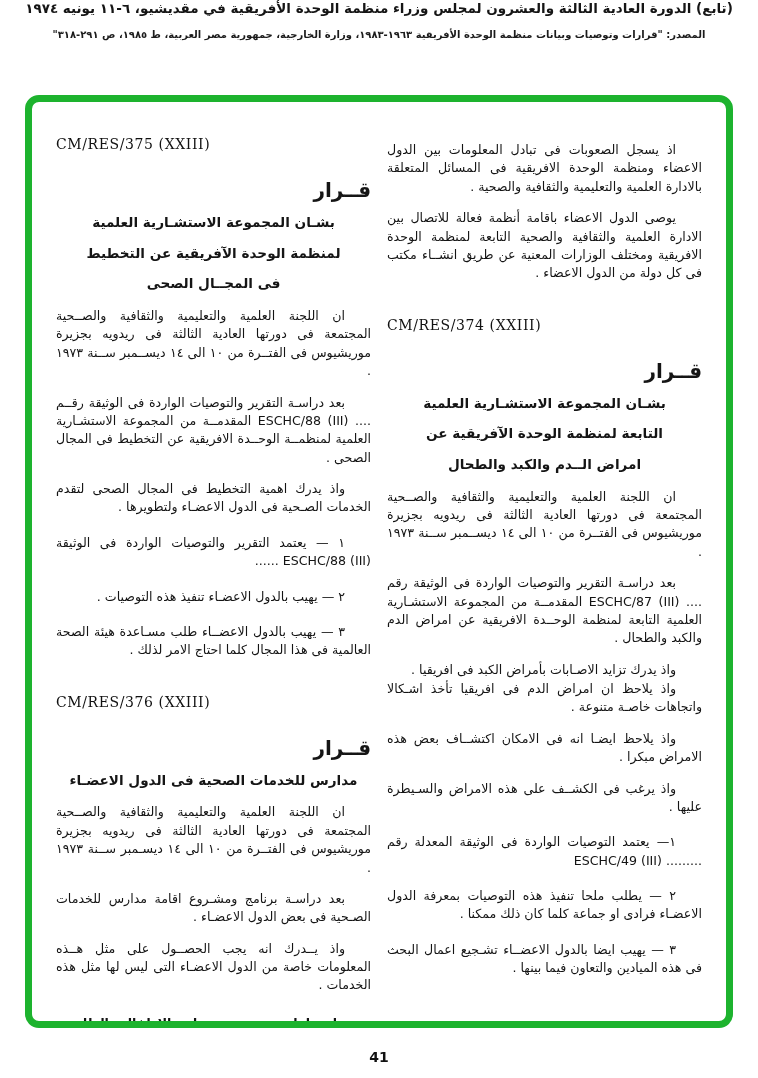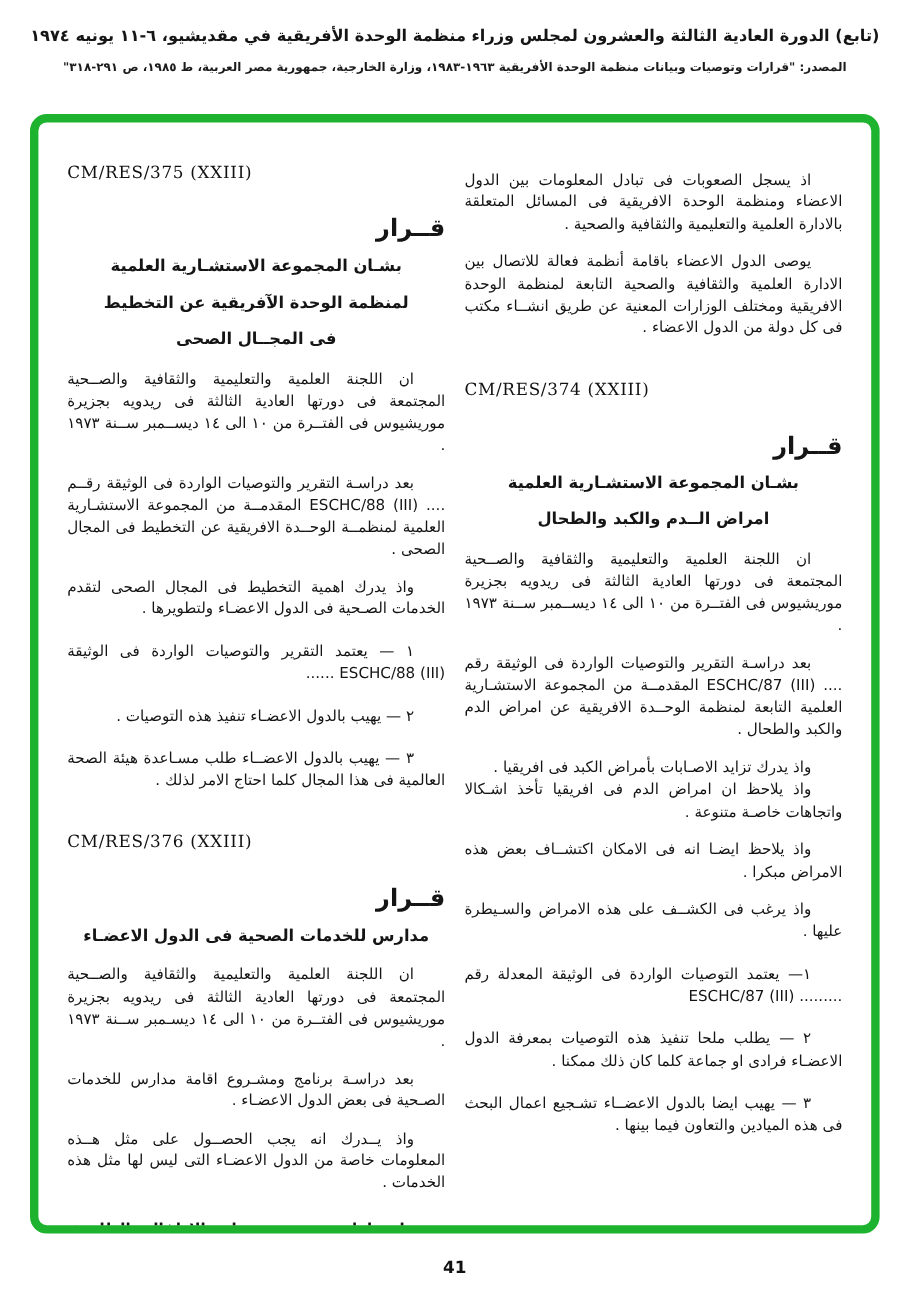--- a/index.html
+++ b/index.html
@@ -4,21 +4,21 @@
 <style>
   * { margin:0; padding:0; box-sizing:border-box; }
   html,body { width:758px; height:1078px; }
   body {
     background:#ffffff;
     font-family:"DejaVu Sans", sans-serif;
     color:#151515;
     position:relative;
     overflow:hidden;
   }
-  .header { direction:rtl; text-align:center; padding-top:22px; }
+  .header { direction:rtl; text-align:center; }
   .header-title {
     font-size:13.5px; font-weight:bold; white-space:nowrap; letter-spacing:0px;
   }
   .header-source {
     font-size:10px; font-weight:bold; margin-top:13px; white-space:nowrap; color:#1b1b1b;
   }
   .frame {
     position:absolute; left:25px; top:95px;
     width:708px; height:933px;
     border:7px solid #1db32e;
@@ -84,27 +84,28 @@
         <div class="para">بعد دراسـة برنامج ومشـروع اقامة مدارس للخدمات الصـحية فى بعض الدول الاعضـاء .</div>
         <div class="para">واذ يــدرك انه يجب الحصــول على مثل هــذه المعلومات خاصة من الدول الاعضـاء التى ليس لها مثل هذه الخدمات .</div>
         <div class="para bold-para">واهتماما منه بصحة ومصلحة الاطفال والطلبة :</div>
       </div>
     <div class="col">
         <div class="para">اذ يسجل الصعوبات فى تبادل المعلومات بين الدول الاعضاء ومنظمة الوحدة الافريقية فى المسائل المتعلقة بالادارة العلمية والتعليمية والثقافية والصحية .</div>
         <div class="para">يوصى الدول الاعضاء باقامة أنظمة فعالة للاتصال بين الادارة العلمية والثقافية والصحية التابعة لمنظمة الوحدة الافريقية ومختلف الوزارات المعنية عن طريق انشــاء مكتب فى كل دولة من الدول الاعضاء .</div>
         <div class="res-id" dir="ltr">CM/RES/374 (XXIII)</div>
         <div class="title-main">قــرار</div>
         <div class="title">بشـان المجموعة الاستشـارية العلمية</div>
+        <div class="title">التابعة لمنظمة الوحدة الآفريقية عن</div>
         <div class="title">امراض الــدم والكبد والطحال</div>
         <div class="para">ان اللجنة العلمية والتعليمية والثقافية والصــحية المجتمعة فى دورتها العادية الثالثة فى ريدويه بجزيرة موريشيوس فى الفتــرة من ١٠ الى ١٤ ديســمبر ســنة ١٩٧٣ .</div>
         <div class="para">بعد دراسـة التقرير والتوصيات الواردة فى الوثيقة رقم .... ESCHC/87 (III) المقدمــة من المجموعة الاستشـارية العلمية التابعة لمنظمة الوحــدة الافريقية عن امراض الدم والكبد والطحال .</div>
         <div class="para">واذ يدرك تزايد الاصـابات بأمراض الكبد فى افريقيا .</div>
         <div class="para tight">واذ يلاحظ ان امراض الدم فى افريقيا تأخذ اشـكالا واتجاهات خاصـة متنوعة .</div>
         <div class="para">واذ يلاحظ ايضـا انه فى الامكان اكتشــاف بعض هذه الامراض مبكرا .</div>
         <div class="para">واذ يرغب فى الكشــف على هذه الامراض والسـيطرة عليها .</div>
-        <div class="para numbered">١— يعتمد التوصيات الواردة فى الوثيقة المعدلة رقم ......... ESCHC/87 (III)</div>
+        <div class="para numbered">١— يعتمد التوصيات الواردة فى الوثيقة المعدلة رقم ......... ESCHC/49 (III)</div>
         <div class="para numbered">٢ — يطلب ملحا تنفيذ هذه التوصيات بمعرفة الدول الاعضـاء فرادى او جماعة كلما كان ذلك ممكنا .</div>
         <div class="para numbered">٣ — يهيب ايضا بالدول الاعضــاء تشـجيع اعمال البحث فى هذه الميادين والتعاون فيما بينها .</div>
       </div>
   </div>
 </div>
 
 <div class="page-num">41</div>
 
 </body></html>

